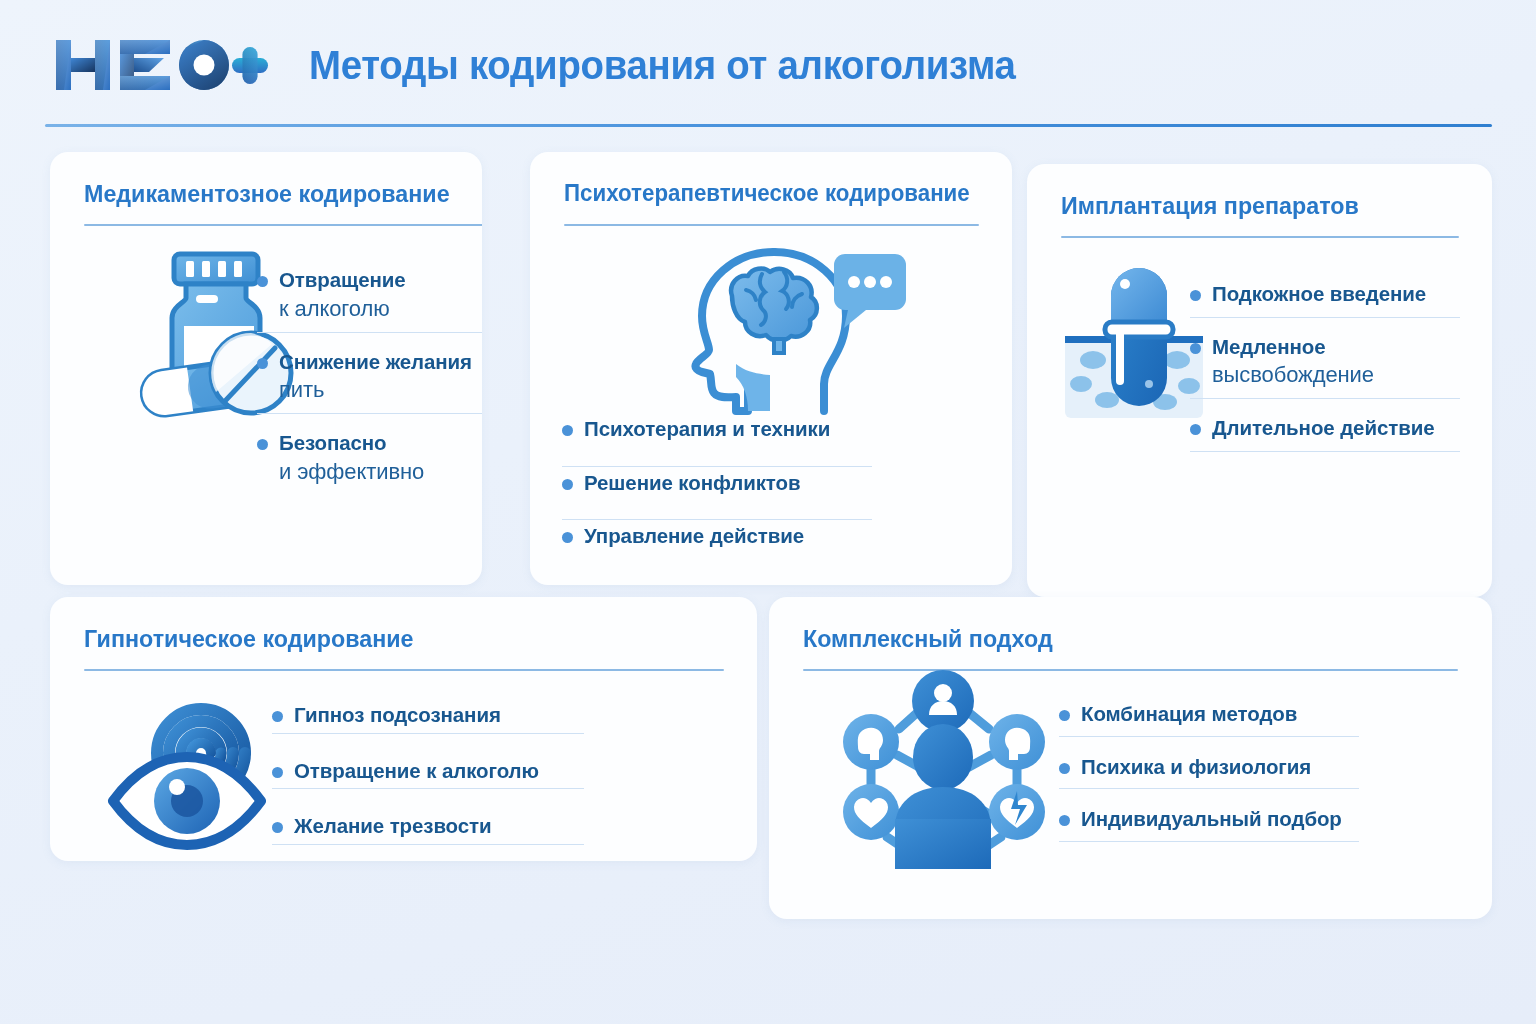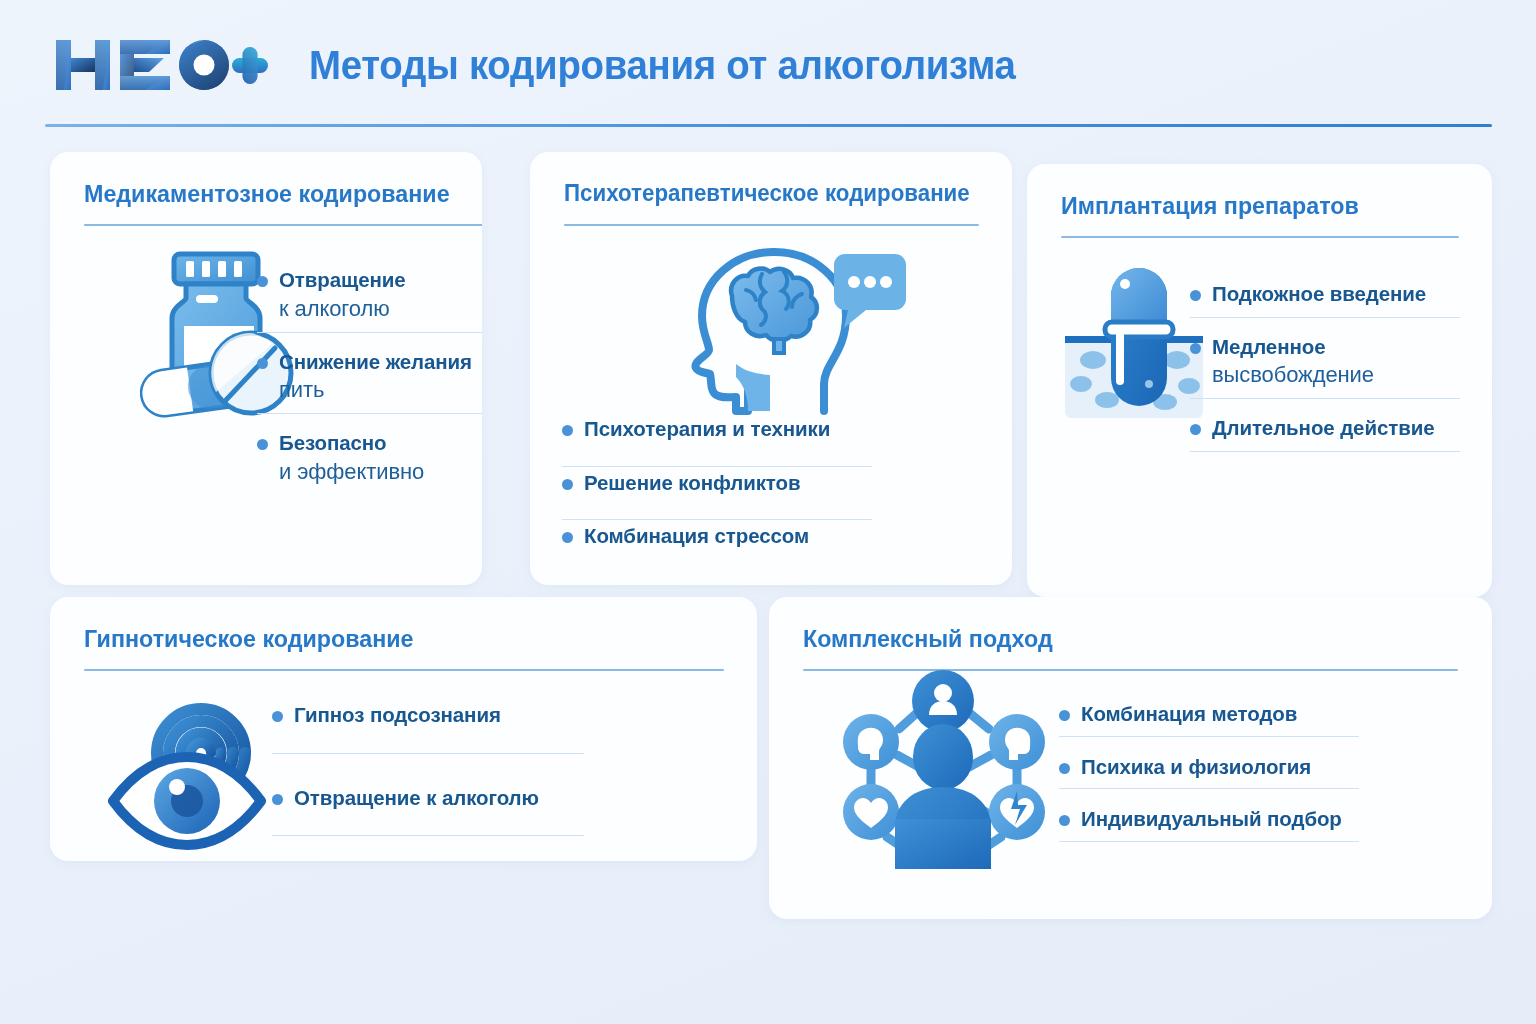--- a/index.html
+++ b/index.html
@@ -153,21 +153,21 @@
   #bul-med      { left: 207px; top: 115px; width: 240px; }
   #bul-med .bullet-item { border-bottom-width: 1.6px; }
 
   #bul-psy      { left: 32px;  top: 264px; width: 310px; }
   #bul-psy .bullet-item { margin-bottom: 3px; padding-bottom: 23px; }
 
   #bul-implant  { left: 163px; top: 117px; width: 270px; }
   #bul-implant .bullet-item { margin-bottom: 16px; }
 
   #bul-hypno    { left: 222px; top: 105px; width: 312px; }
-  #bul-hypno .bullet-item { margin-bottom: 31px; padding-bottom: 24px; }
+  #bul-hypno .bullet-item { margin-bottom: 24px; padding-bottom: 4px; }
 
   #bul-complex  { left: 290px; top: 104px; width: 300px; }
   #bul-complex .bullet-item { margin-bottom: 17px; padding-bottom: 8px; }
 
   
   .icon-box { position: absolute; }
   #ic-med     { left: 78px;  top: 248px - 152px; }
   #ic-med     { left: 78px;  top: 96px; width: 175px; height: 170px; }
   #ic-psy     { left: 132px; top: 92px; width: 245px; height: 175px; }
   #ic-implant { left: 32px;  top: 96px; width: 150px; height: 170px; }
@@ -338,21 +338,21 @@
       <div class="bullet-item">
         <span class="dot"></span>
         <span class="bullet-strong">Психотерапия и техники</span>
       </div>
       <div class="bullet-item">
         <span class="dot"></span>
         <span class="bullet-strong">Решение конфликтов</span>
       </div>
       <div class="bullet-item" style="border-bottom:none;">
         <span class="dot"></span>
-        <span class="bullet-strong">Комбинация стрессом</span>
+        <span class="bullet-strong">Управление действие</span>
       </div>
     </div>
   </div>
 
   <div class="card" id="card-implant">
     <div class="card-title">Имплантация препаратов</div>
     <div class="card-rule"></div>
 
     <div class="icon-box" id="ic-implant">
       <svg viewBox="0 0 150 170">

